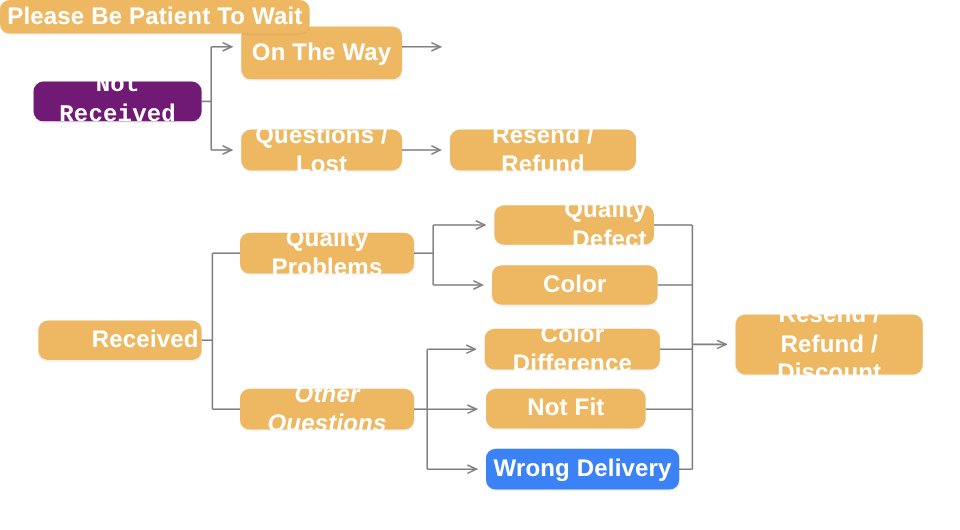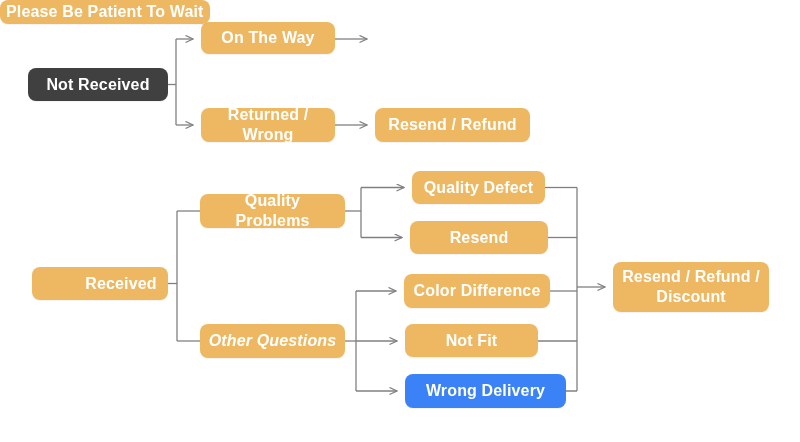--- a/index.html
+++ b/index.html
@@ -28,21 +28,21 @@
   .node {
     position: absolute;
     box-sizing: border-box;
     background: #edb861;
     border-radius: 8px;
     color: #ffffff;
     display: flex;
     align-items: center;
     justify-content: center;
     text-align: center;
-    font-size: 16px;
+    font-size: 20px;
     font-weight: 600;
     letter-spacing: 0.15px;
     line-height: 1.22;
     padding: 2px 6px;
     box-shadow: 0 1px 1px rgba(0,0,0,0.05);
     user-select: none;
   }
   .node span {
     display: block;
     white-space: pre-line;
@@ -97,49 +97,49 @@
       <path d="M545,187.5 L577,187.5"></path>
       <path d="M548,237.5 L577,237.5"></path>
       <path d="M550,291 L577,291"></path>
       <path d="M538,341 L577,341"></path>
       <path d="M540,391 L577,391"></path>
       <path d="M577,287 L605,287" marker-end="url(#arrowhead)"></path>
 
     </g>
   </svg>
 
-  <div class="node" style="left: 28px; top: 68px; width: 140px; height: 33px; background: #404040; color: rgb(255, 255, 255);">
+  <div class="node" style="left: 28px; top: 68px; width: 140px; height: 33px; background: #701a75; color: rgb(255, 255, 255); font-family: Liberation Mono, monospace;">
     <span>Not Received</span>
   </div>
-  <div class="node" style="left: 201px; top: 22px; width: 134px; height: 32px; background: rgb(237, 184, 97); color: rgb(255, 255, 255);">
+  <div class="node" style="left: 201px; top: 22px; width: 134px; height: 44px; background: rgb(237, 184, 97); color: rgb(255, 255, 255);">
     <span>On The Way</span>
   </div>
   <div class="node">
     <span>Please Be Patient To Wait</span>
   </div>
   <div class="node" style="left: 201px; top: 108px; width: 134px; height: 34px; background: rgb(237, 184, 97); color: rgb(255, 255, 255);">
-    <span>Returned / Wrong</span>
+    <span>Questions / Lost</span>
   </div>
   <div class="node" style="left: 375px; top: 108px; width: 155px; height: 34px; background: rgb(237, 184, 97); color: rgb(255, 255, 255);">
     <span>Resend / Refund</span>
   </div>
   <div class="node" style="left: 32px; top: 267px; width: 136px; height: 33px; background: rgb(237, 184, 97); color: rgb(255, 255, 255); padding-left: 48px;">
     <span>Received</span>
   </div>
   <div class="node" style="left: 200px; top: 194px; width: 145px; height: 34px; background: rgb(237, 184, 97); color: rgb(255, 255, 255);">
     <span>Quality Problems</span>
   </div>
   <div class="node" style="left: 200px; top: 324px; width: 145px; height: 34px; background: rgb(237, 184, 97); color: rgb(255, 255, 255); font-style: italic;">
     <span>Other Questions</span>
   </div>
   <div class="node" style="left: 412px; top: 171px; width: 133px; height: 33px; background: rgb(237, 184, 97); color: rgb(255, 255, 255); text-align: right;">
     <span>Quality Defect</span>
   </div>
   <div class="node" style="left: 410px; top: 221px; width: 138px; height: 33px; background: rgb(237, 184, 97); color: rgb(255, 255, 255);">
-    <span>Resend</span>
+    <span>Color</span>
   </div>
   <div class="node" style="left: 404px; top: 274px; width: 146px; height: 34px; background: rgb(237, 184, 97); color: rgb(255, 255, 255);">
     <span>Color Difference</span>
   </div>
   <div class="node" style="left: 405px; top: 324px; width: 133px; height: 33px; background: rgb(237, 184, 97); color: rgb(255, 255, 255);">
     <span>Not Fit</span>
   </div>
   <div class="node" style="left: 405px; top: 374px; width: 161px; height: 34px; background: #3b82f6; color: rgb(255, 255, 255);">
     <span>Wrong Delivery</span>
   </div>

